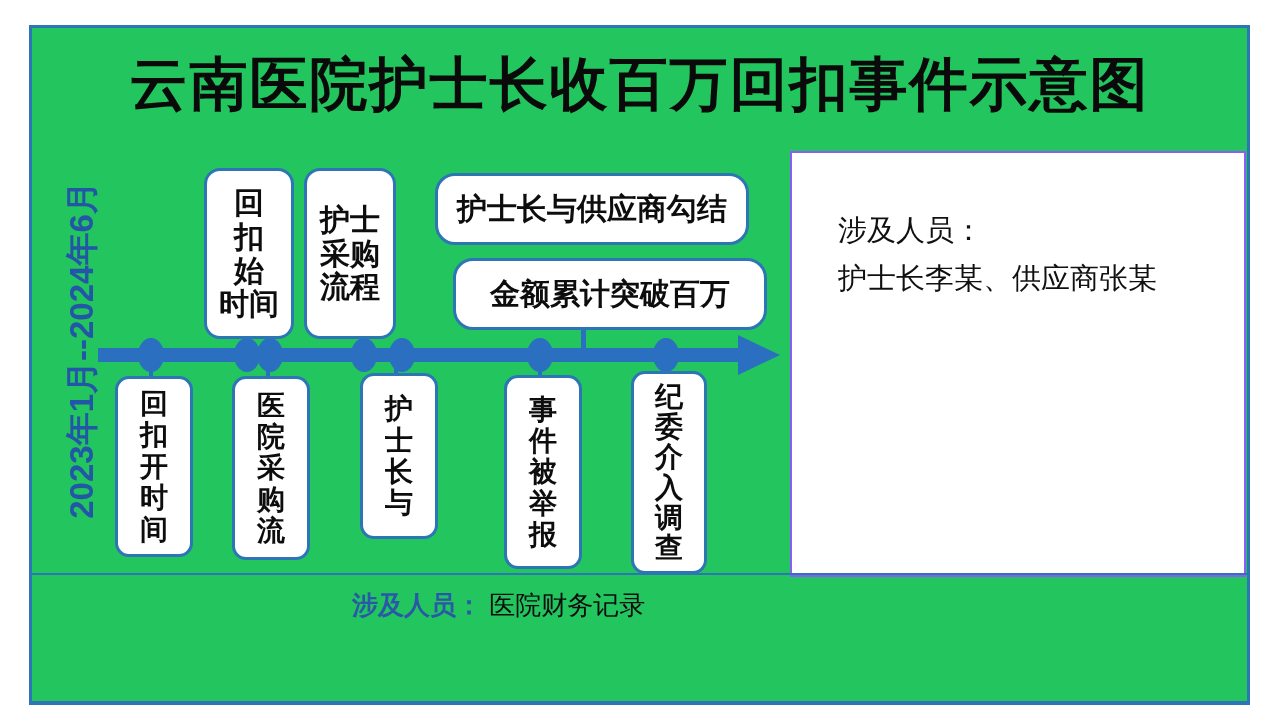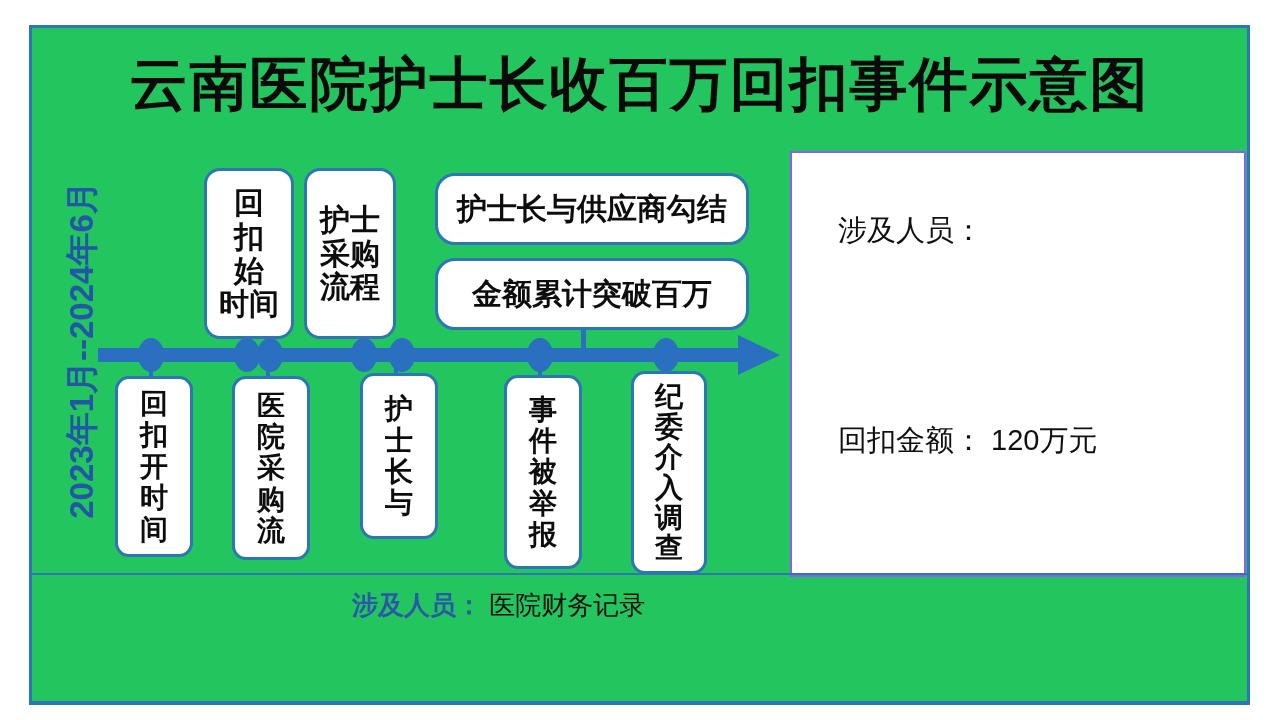--- a/index.html
+++ b/index.html
@@ -75,21 +75,21 @@
 时间</span>
     </div>
     <div class="box" style="left:272px;top:140px;width:86px;height:165px;font-size:30px;">
       <span class="vtext">护士
 采购
 流程</span>
     </div>
     <div class="box hbox" style="left:403px;top:145px;width:308px;height:66px;">
       <span>护士长与供应商勾结</span>
     </div>
-    <div class="box hbox" style="left:403px;top:230px;width:308px;height:66px;text-align:center;">
+    <div class="box hbox" style="left:421px;top:230px;width:308px;height:66px;text-align:center;">
       <span>金额累计突破百万</span>
     </div>
 
     <div class="box" style="left:83px;top:348px;width:72px;height:175px;font-size:28px;border-radius:14px;">
       <span class="vtext">回
 扣
 开
 时
 间</span>
     </div>
@@ -117,21 +117,21 @@
       <span class="vtext" style="line-height:1.08;">纪
 委
 介
 入
 调
 查</span>
     </div>
 
     <div class="panel">
       <div class="ln" style="top:58px;">涉及人员：</div>
-      <div class="ln" style="top:268px;">回扣金额： 120万元</div>
+      <div class="ln" style="top:106px;">护士长李某、供应商张某</div>
     </div>
 
     <div class="divider"></div>
     <div class="footer-line" style="top:560px;">
       <span class="flabel blue">涉及人员：</span>
       <span>医院财务记录</span>
     </div>
 
   </div>
 </div>

